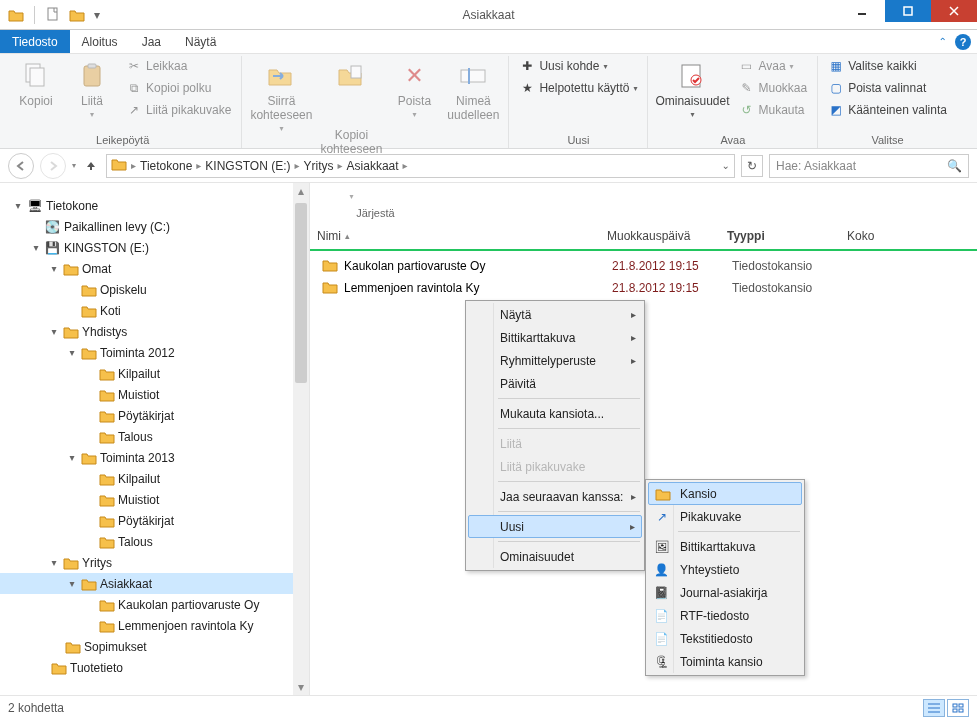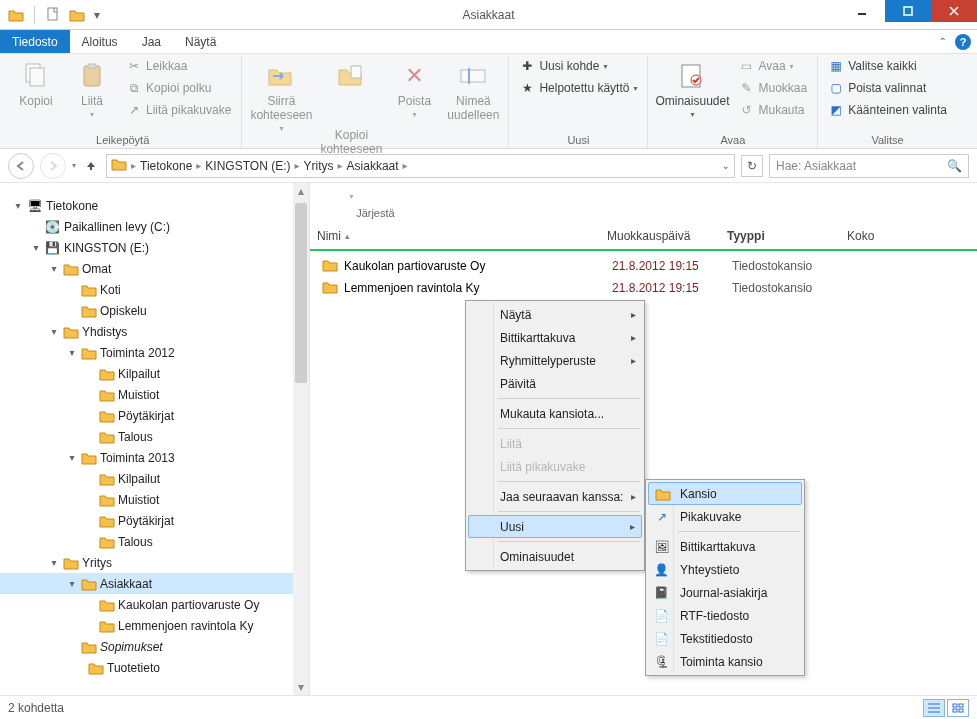--- a/index.html
+++ b/index.html
@@ -386,32 +386,32 @@
                   </div>
                 <ul>
                   <li>
                       <div class="tree-row" style="padding-left:66px;">
                         <span class="expander"></span>
                         <span class="tree-icon">
                           <svg class="folder-svg" viewBox="0 0 16 14">
                             <path d="M1 3h5l1 2h8v8H1z" fill="#f6c04b" stroke="#c78a1a"></path>
                           </svg>
                         </span>
-                        <span class="tree-label">Koti</span>
+                        <span class="tree-label">Opiskelu</span>
                       </div>
                     </li>
                   <li>
                       <div class="tree-row" style="padding-left:66px;">
                         <span class="expander"></span>
                         <span class="tree-icon">
                           <svg class="folder-svg" viewBox="0 0 16 14">
                             <path d="M1 3h5l1 2h8v8H1z" fill="#f6c04b" stroke="#c78a1a"></path>
                           </svg>
                         </span>
-                        <span class="tree-label">Opiskelu</span>
+                        <span class="tree-label">Koti</span>
                       </div>
                     </li>
                 </ul>
               </li>
               <li>
                   <div class="tree-row" style="padding-left:48px;">
                     <span class="expander">▾</span>
                     <span class="tree-icon">
                       <svg class="folder-svg" viewBox="0 0 16 14">
                         <path d="M1 3h5l1 2h8v8H1z" fill="#f6c04b" stroke="#c78a1a"></path>
@@ -576,32 +576,32 @@
                               <svg class="folder-svg" viewBox="0 0 16 14">
                                 <path d="M1 3h5l1 2h8v8H1z" fill="#f6c04b" stroke="#c78a1a"></path>
                               </svg>
                             </span>
                             <span class="tree-label">Lemmenjoen ravintola Ky</span>
                           </div>
                         </li>
                     </ul>
                   </li>
                   <li>
-                      <div class="tree-row" style="padding-left:66px;font-style:italic;">
+                      <div class="tree-row" style="padding-left:50px;">
                         <span class="expander"></span>
                         <span class="tree-icon">
                           <svg class="folder-svg" viewBox="0 0 16 14">
                             <path d="M1 3h5l1 2h8v8H1z" fill="#f6c04b" stroke="#c78a1a"></path>
                           </svg>
                         </span>
                         <span class="tree-label">Sopimukset</span>
                       </div>
                     </li>
                   <li>
-                      <div class="tree-row" style="padding-left:36px;margin-left:37px;">
+                      <div class="tree-row" style="padding-left:36px;">
                         <span class="expander"></span>
                         <span class="tree-icon">
                           <svg class="folder-svg" viewBox="0 0 16 14">
                             <path d="M1 3h5l1 2h8v8H1z" fill="#f6c04b" stroke="#c78a1a"></path>
                           </svg>
                         </span>
                         <span class="tree-label">Tuotetieto</span>
                       </div>
                     </li>
                 </ul>

